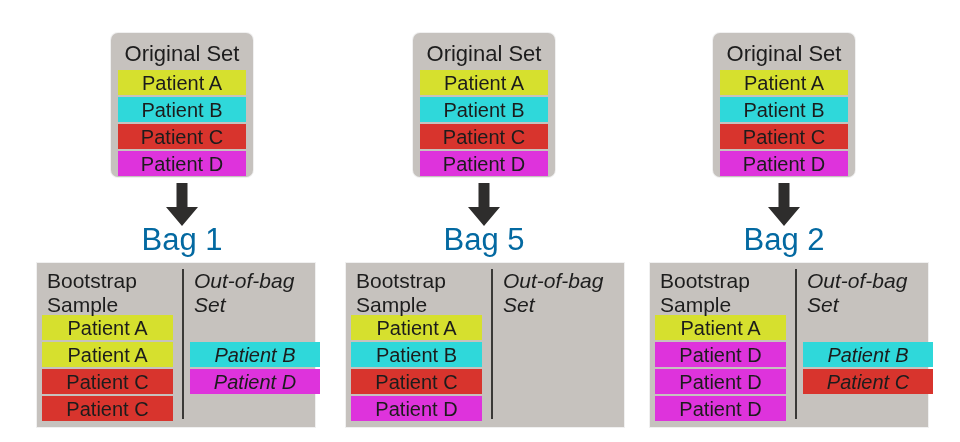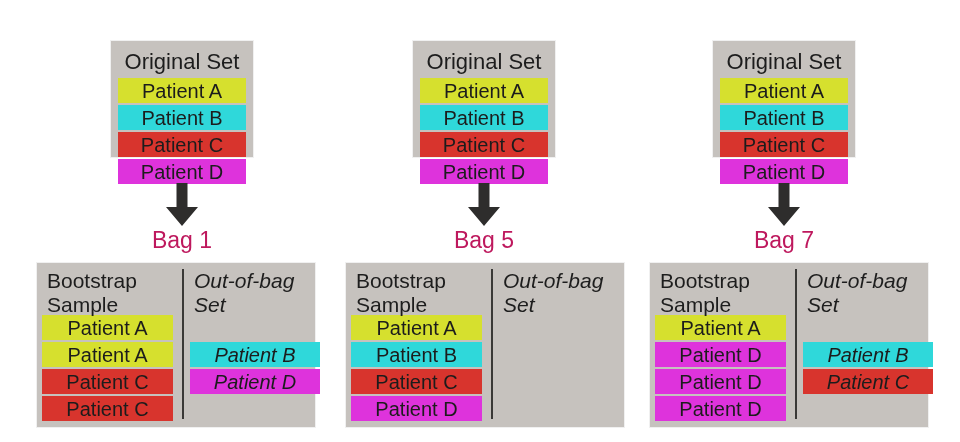--- a/index.html
+++ b/index.html
@@ -9,36 +9,37 @@
   }
   .column{position:absolute;top:0;height:442px;width:294px;}
   .col-1{left:37px;}
   .col-2{left:346px;}
   .col-3{left:650px;}
   .orig-wrap{position:absolute;top:0;width:142px;}
   .col-1 .orig-wrap{left:74px;}
   .col-2 .orig-wrap{left:67px;}
   .col-3 .orig-wrap{left:63px;}
   .orig-box{
-    position:absolute;top:41px;left:0;width:142px;height:116px;
+    position:absolute;top:33px;left:0;width:142px;height:144px;
     box-shadow:0 0 0 1px rgba(0,0,0,0.06);
+    border-radius:7px;
   }
   .orig-title{
     height:33px;padding-top:4px;text-align:center;
     font-size:22px;line-height:33px;color:#1d1d1d;
   }
   .prow{
     height:25px;line-height:26px;margin:0 7px 2px 7px;
     text-align:center;font-size:20px;color:#1c1c1c;
     white-space:nowrap;overflow:hidden;
   }
   .arrow{position:absolute;top:183px;left:55px;width:32px;height:43px;}
   .bag-label{
     position:absolute;top:226px;left:0;width:142px;
-    text-align:center;font-size:23px;line-height:28px;color:#be185d;
+    text-align:center;font-size:31px;line-height:28px;color:#0369a1;
   }
   .bag-box{
     position:absolute;top:263px;left:0;width:278px;height:164px;
     box-shadow:0 0 0 1px rgba(0,0,0,0.06);
   }
   .sec{position:absolute;top:0;height:164px;}
   .sec.boot{left:0;width:145px;}
   .sec.oob{left:147px;width:147px;font-style:italic;}
   .sec-header{
     padding:6px 0 0 10px;font-size:21px;line-height:24px;color:#1d1d1d;
@@ -136,21 +137,21 @@
       <div class="orig-box" style="background-color: rgb(198, 194, 190);">
         <div class="orig-title">Original Set</div>
         <div class="prow" style="background-color: rgb(214, 224, 46);">Patient A</div>
         <div class="prow" style="background-color: rgb(47, 216, 218);">Patient B</div>
         <div class="prow" style="background-color: rgb(216, 52, 45);">Patient C</div>
         <div class="prow" style="background-color: rgb(222, 51, 220);">Patient D</div>
       </div>
       <svg class="arrow" viewBox="0 0 32 43">
         <polygon points="10.5,0 21.5,0 21.5,24 32,24 16,43 0,24 10.5,24" fill="#2e2d2c"></polygon>
       </svg>
-      <div class="bag-label">Bag 7</div>
+      <div class="bag-label">Bag 2</div>
     </div>
     <div class="bag-box" style="background-color: rgb(198, 194, 190);">
       <div class="sec boot">
         <div class="sec-header">
           <div>Bootstrap</div>
           <div>Sample</div>
         </div>
         <div class="prow" style="background-color: rgb(214, 224, 46);">Patient A</div>
         <div class="prow" style="background-color: rgb(222, 51, 220);">Patient D</div>
         <div class="prow" style="background-color: rgb(222, 51, 220);">Patient D</div>

